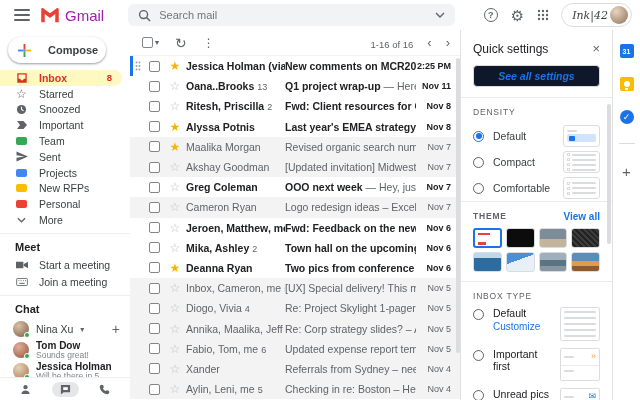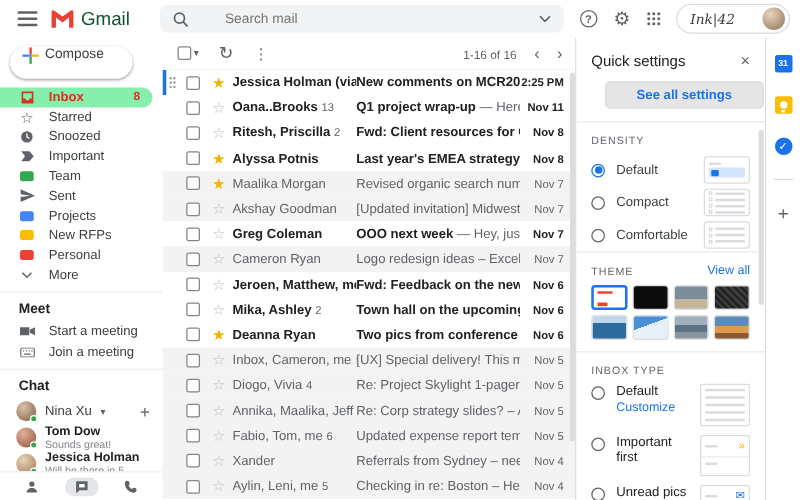--- a/index.html
+++ b/index.html
@@ -4,38 +4,38 @@
 <style>
   *{box-sizing:border-box;margin:0;padding:0;}
   html,body{width:640px;height:400px;overflow:hidden;background:#fff;
     font-family:"Liberation Sans","DejaVu Sans",sans-serif;color:#202124;}
   svg{display:block;}
   
   #header{height:30px;display:flex;align-items:center;padding:0 8px;background:#fff;}
   #hamburger{width:16px;height:12px;display:flex;flex-direction:column;justify-content:space-between;margin:0 10px 0 6px;cursor:pointer;}
   #hamburger span{height:2px;background:#5f6368;border-radius:1px;}
   #gmail-logo{display:flex;align-items:center;gap:5px;}
-  #gmail-logo .wordmark{font-size:15px;color:#14532d;}
+  #gmail-logo .wordmark{font-size:15px;color:#a21caf;}
   #searchbar{margin-left:24px;width:327px;height:22px;background:#f1f3f4;border-radius:6px;display:flex;align-items:center;padding:0 10px;gap:8px;}
-  #searchbar input{flex:1;border:0;background:transparent;outline:none;font-size:11px;color:#5f6368;font-family:inherit;margin-left:21px;}
+  #searchbar input{flex:1;border:0;background:transparent;outline:none;font-size:11px;color:#5f6368;font-family:inherit;}
   .hicon{color:#5f6368;margin-left:13px;cursor:pointer;display:flex;align-items:center;}
   #help-icon{width:14px;height:14px;border:1.3px solid #5f6368;border-radius:50%;font-size:9px;display:flex;align-items:center;justify-content:center;font-weight:bold;}
   #gear-icon{font-size:15px;line-height:1;}
-  #account-pill{margin-left:12px;border:1px solid #dadce0;border-radius:13px;height:24px;display:flex;align-items:center;padding:0 3px 0 10px;gap:22px;cursor:pointer;}
+  #account-pill{margin-left:12px;border:1px solid #dadce0;border-radius:13px;height:24px;display:flex;align-items:center;padding:0 3px 0 10px;gap:2px;cursor:pointer;}
   #account-logo{font-family:"DejaVu Serif",serif;font-style:italic;font-size:11px;color:#3c4043;}
   #avatar{width:18px;height:18px;border-radius:50%;background:radial-gradient(circle at 35% 30%,#e8d5c0,#8d7055);}
   
   #main{display:flex;height:370px;}
   
   #sidebar{width:130px;position:relative;flex-shrink:0;font-size:10.5px;color:#3c4043;overflow:hidden;}
   #compose{margin:7px 0 7px 8px;width:98px;height:26px;border-radius:13px;background:#fff;
-    box-shadow:0 1px 2px rgba(60,64,67,.35),0 1px 3px rgba(60,64,67,.2);display:flex;gap:4px;padding-left:9px;cursor:pointer;font-size:11px;color:#3c4043;}
+    box-shadow:0 1px 2px rgba(60,64,67,.35),0 1px 3px rgba(60,64,67,.2);display:flex;align-items:center;gap:16px;padding-left:9px;cursor:pointer;font-size:11px;color:#3c4043;font-weight:bold;}
   .nav-item{height:15.8px;display:flex;align-items:center;gap:11px;padding-left:15px;border-radius:0 9px 9px 0;cursor:pointer;margin-right:8px;}
   .nav-item .i{width:13px;display:flex;justify-content:center;color:#5f6368;font-size:12px;line-height:1;}
-  .nav-item.active{background:#86efac;color:#d93025;font-weight:bold;}
+  .nav-item.active{background:#fef9c3;color:#d93025;font-weight:bold;}
   .nav-item.active .i{color:#d93025;}
   .nav-item .count{margin-left:auto;margin-right:10px;font-size:9.5px;font-weight:bold;}
   .label-square{width:11px;height:8px;border-radius:2px;display:inline-block;}
   .sec-head{font-size:11px;font-weight:bold;color:#202124;padding:7px 0 4px 15px;}
   .sec-divider{border-top:1px solid #eceff1;margin-top:5px;}
   .meet-item{height:16.5px;display:flex;align-items:center;gap:11px;padding-left:15px;cursor:pointer;}
   .meet-item .i{width:13px;display:flex;justify-content:center;}
   #chat-self{height:20px;display:flex;align-items:center;gap:7px;padding:1px 10px 0 13px;cursor:pointer;}
   #chat-self .caret{font-size:8px;color:#5f6368;}
   #chat-self .plus{margin-left:auto;font-size:14px;color:#5f6368;}
@@ -76,37 +76,37 @@
   .subjwrap{flex:1;min-width:0;white-space:nowrap;overflow:hidden;}
   .snip{color:#5f6368;font-weight:normal;}
   .edate{width:44px;flex-shrink:0;text-align:right;font-size:9px;padding-right:9px;}
   .erow.unread .sname,.erow.unread .subj,.erow.unread .edate{font-weight:bold;color:#202124;}
   #list-scrollbar{position:absolute;right:0;top:28px;width:4px;height:295px;background:#dadce0;border-radius:2px;}
   
   #qs{width:152px;flex-shrink:0;border-left:1px solid #e0e0e0;padding:0 12px;position:relative;overflow:hidden;font-size:10.5px;}
   #qs-header{display:flex;align-items:center;justify-content:space-between;padding:11px 0 7px;}
   #qs-title{font-size:12px;color:#202124;}
   #qs-close{color:#5f6368;font-size:13px;cursor:pointer;}
-  #see-all{width:100%;height:22px;border:1px solid #dadce0;border-radius:4px;background:#e5e5e5;color:#1a73e8;font-weight:bold;font-size:10.5px;cursor:pointer;font-family:inherit;margin:2px 11px 10px;}
+  #see-all{width:100%;height:22px;border:1px solid #dadce0;border-radius:4px;background:#0f172a;color:#1a73e8;font-weight:bold;font-size:10.5px;cursor:pointer;font-family:inherit;margin:2px 0 10px;font-style:italic;}
   .qs-divider{border-top:1px solid #e8eaed;margin:0 -12px;}
   .qs-heading{font-size:8.5px;letter-spacing:.8px;color:#5f6368;margin:9px 0 6px;}
   .opt{display:flex;align-items:center;gap:9px;height:26px;cursor:pointer;}
   .radio{width:11px;height:11px;border:1.5px solid #5f6368;border-radius:50%;flex-shrink:0;position:relative;}
   .opt.selected .radio{border-color:#1a73e8;}
   .opt.selected .radio::after{content:'';position:absolute;inset:1.5px;border-radius:50%;background:#1a73e8;}
   .opt .lbl{flex:1;color:#3c4043;}
   .thumb{width:37px;height:22px;border:1px solid #dadce0;border-radius:3px;background:#fff;flex-shrink:0;padding:2px 3px;display:flex;flex-direction:column;gap:2px;justify-content:center;}
   .tline{height:2px;background:#dadce0;border-radius:1px;}
   .tline.short{width:10px;}
   .chiprow{height:8px;background:#d2e3fc;border-radius:2px;display:flex;align-items:center;padding-left:2px;}
   .chiprow .chip{width:6px;height:5px;background:#1a73e8;border-radius:1px;}
   .dotline{display:flex;align-items:center;gap:2px;}
   .dotline .sq{width:3px;height:3px;border:1px solid #dadce0;}
   .dotline .ln{flex:1;height:2px;background:#dadce0;border-radius:1px;}
-  #theme-head{display:flex;align-items:center;justify-content:space-between;margin:9px 0 6px;}
+  #theme-head{display:flex;align-items:flex-start;justify-content:space-between;margin:9px 0 6px;font-weight:bold;}
   #view-all{color:#1a73e8;font-size:10px;cursor:pointer;}
   #theme-grid{display:grid;grid-template-columns:repeat(4,1fr);gap:4px;margin-bottom:9px;}
   .swatch{height:20px;border-radius:3px;border:1px solid #dadce0;cursor:pointer;}
   .swatch.selected{border:2px solid #1a73e8;}
   .itopt{display:flex;align-items:flex-start;gap:9px;margin-bottom:7px;cursor:pointer;}
   .itopt .radio{margin-top:2px;}
   .itopt .ltwrap{flex:1;}
   .itopt .link{color:#1a73e8;font-size:10px;margin-top:2px;cursor:pointer;}
   .itthumb{width:40px;border:1px solid #dadce0;border-radius:2px;background:#fff;flex-shrink:0;padding:3px;}
   .itthumb.lines{height:34px;display:flex;flex-direction:column;justify-content:space-between;}

